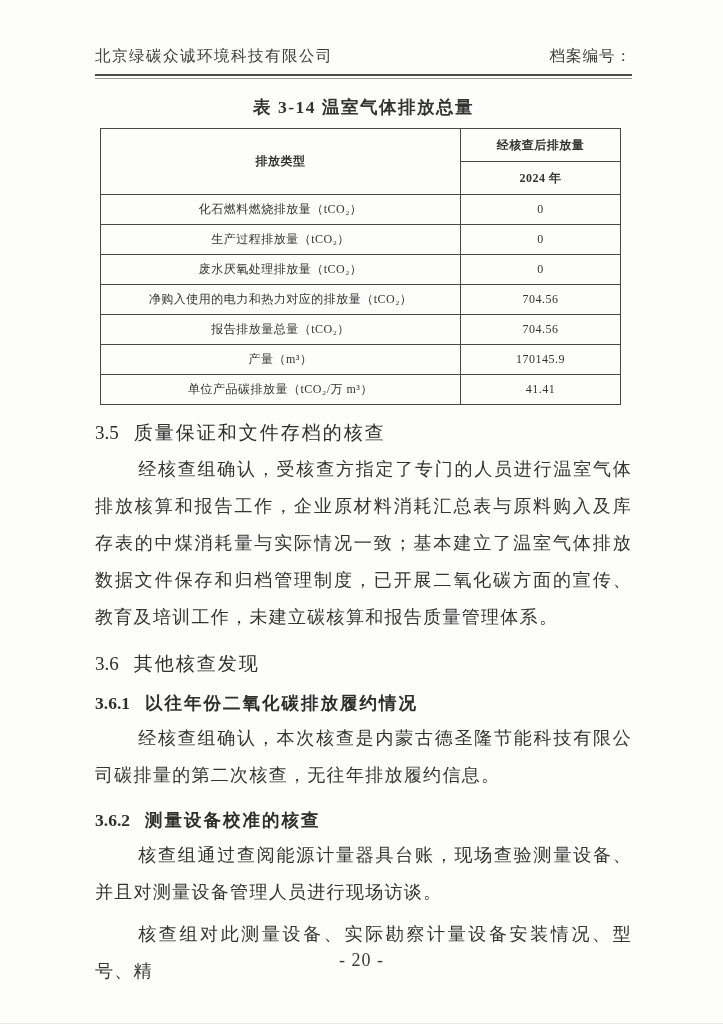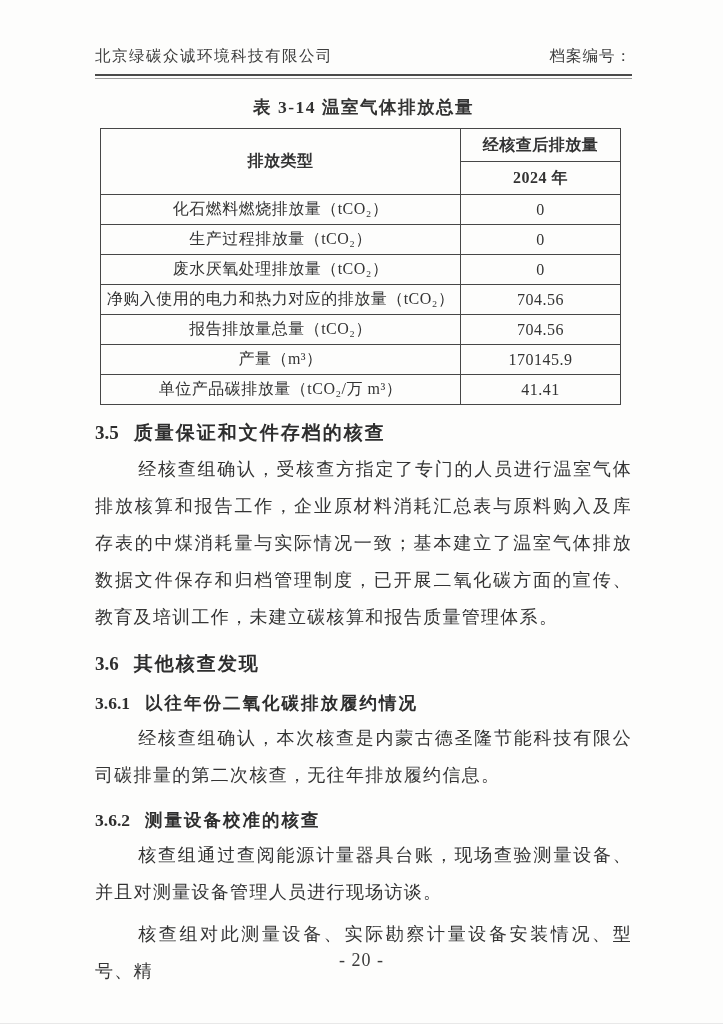--- a/index.html
+++ b/index.html
@@ -46,32 +46,32 @@
   table.emissions {
     border-collapse: collapse;
     margin: 9px 0 0 5px;
     width: 520px;
     table-layout: fixed;
   }
   table.emissions td, table.emissions th {
     border: 1.6px solid #474747;
     text-align: center;
     vertical-align: middle;
-    font-size: 16px;
+    font-size: 12px;
     padding: 0 4px;
     letter-spacing: 0.5px;
   }
   table.emissions th { font-weight: bold; }
   .col-type { width: 360px; }
   .col-val  { width: 160px; }
   .hrow { height: 33px; }
   .drow { height: 30px; }
   
   .h2 {
-    font-weight: bold;
+    font-weight: normal;
     font-size: 19px;
     letter-spacing: 2px;
     margin: 15px 0 0 0;
     color: #2e2e2e;
   }
   .h3 {
     font-weight: bold;
     font-size: 17.5px;
     letter-spacing: 2px;
     margin: 14px 0 0 0;

